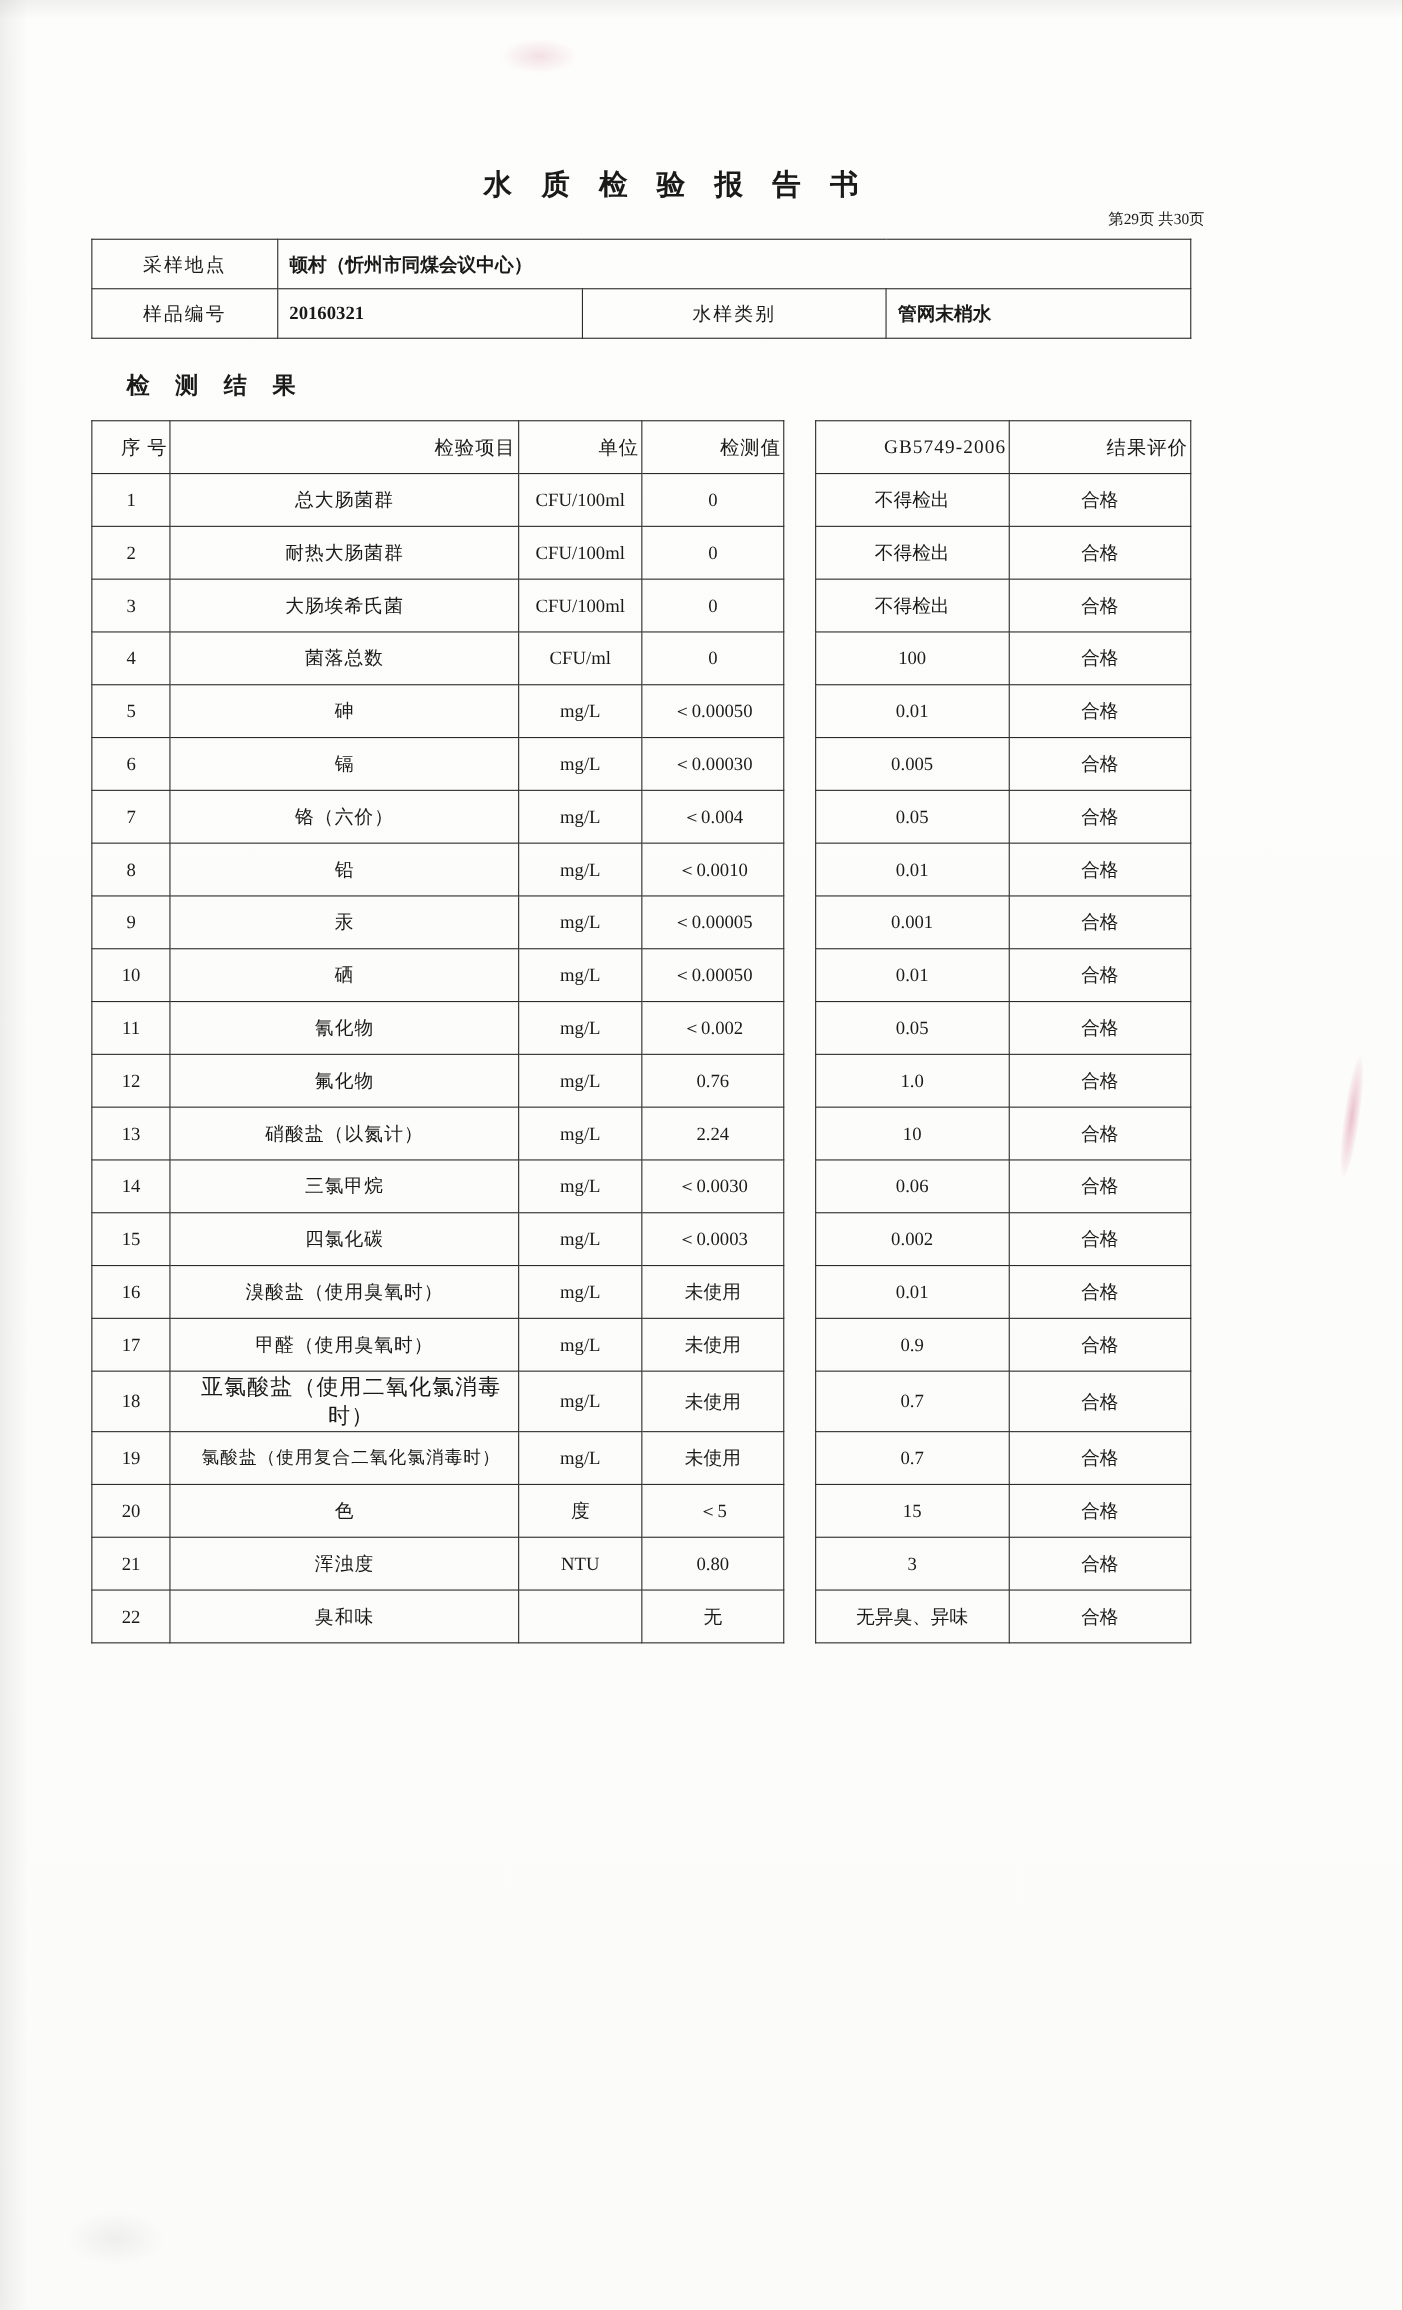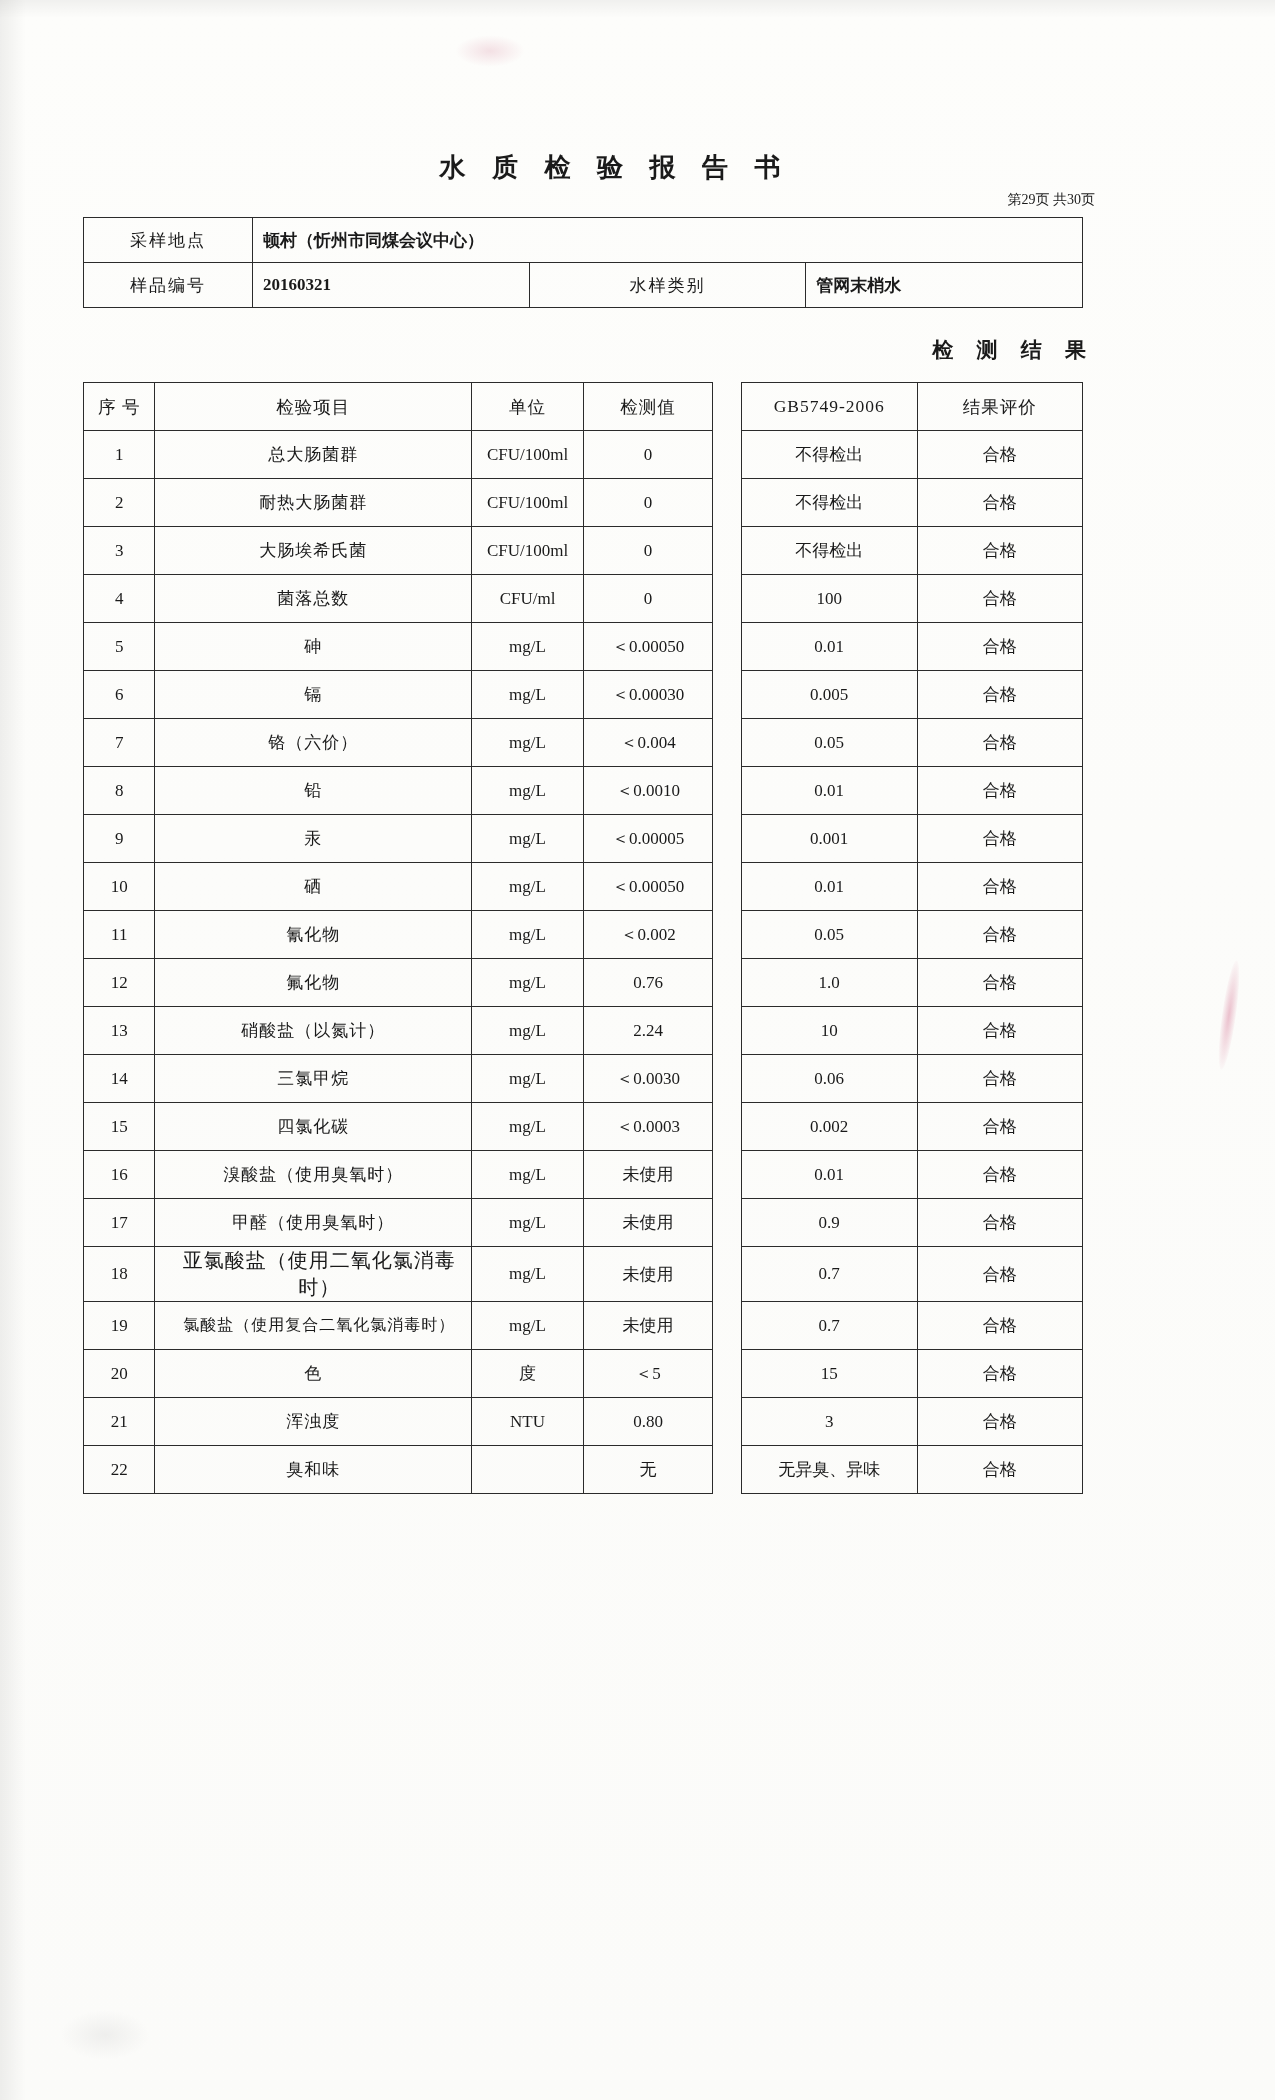--- a/index.html
+++ b/index.html
@@ -69,21 +69,21 @@
     text-align: center;
     width: 148px;
     letter-spacing: 2px;
   }
   .info-value {
     text-align: left;
     padding-left: 14px;
     font-weight: bold;
   }
   .section-title {
-    text-align: right;
+    text-align: left;
     font-size: 21px;
     letter-spacing: 9px;
     font-weight: bold;
     margin: 28px 0 18px 40px;
   }
   .result-table {
     width: 1000px;
     margin-left: 8px;
     table-layout: fixed;
   }
@@ -91,20 +91,21 @@
     border: 1px solid #2b2b2b;
     font-size: 17px;
     height: 47px;
     text-align: center;
     font-weight: normal;
     padding: 0 2px;
   }
   .result-table th {
     font-size: 17.5px;
     letter-spacing: 1px;
+    text-align: right;
   }
   .col-no { width: 62px; }
   .col-item { width: 292px; }
   .col-unit { width: 100px; }
   .col-value { width: 116px; }
   .col-gap { width: 22px; border-top: none !important; border-bottom: none !important; border-left: none !important; border-right: none !important; }
   .col-std { width: 160px; }
   .col-eval { width: 150px; }
   .item-cell {
     text-align: left;

